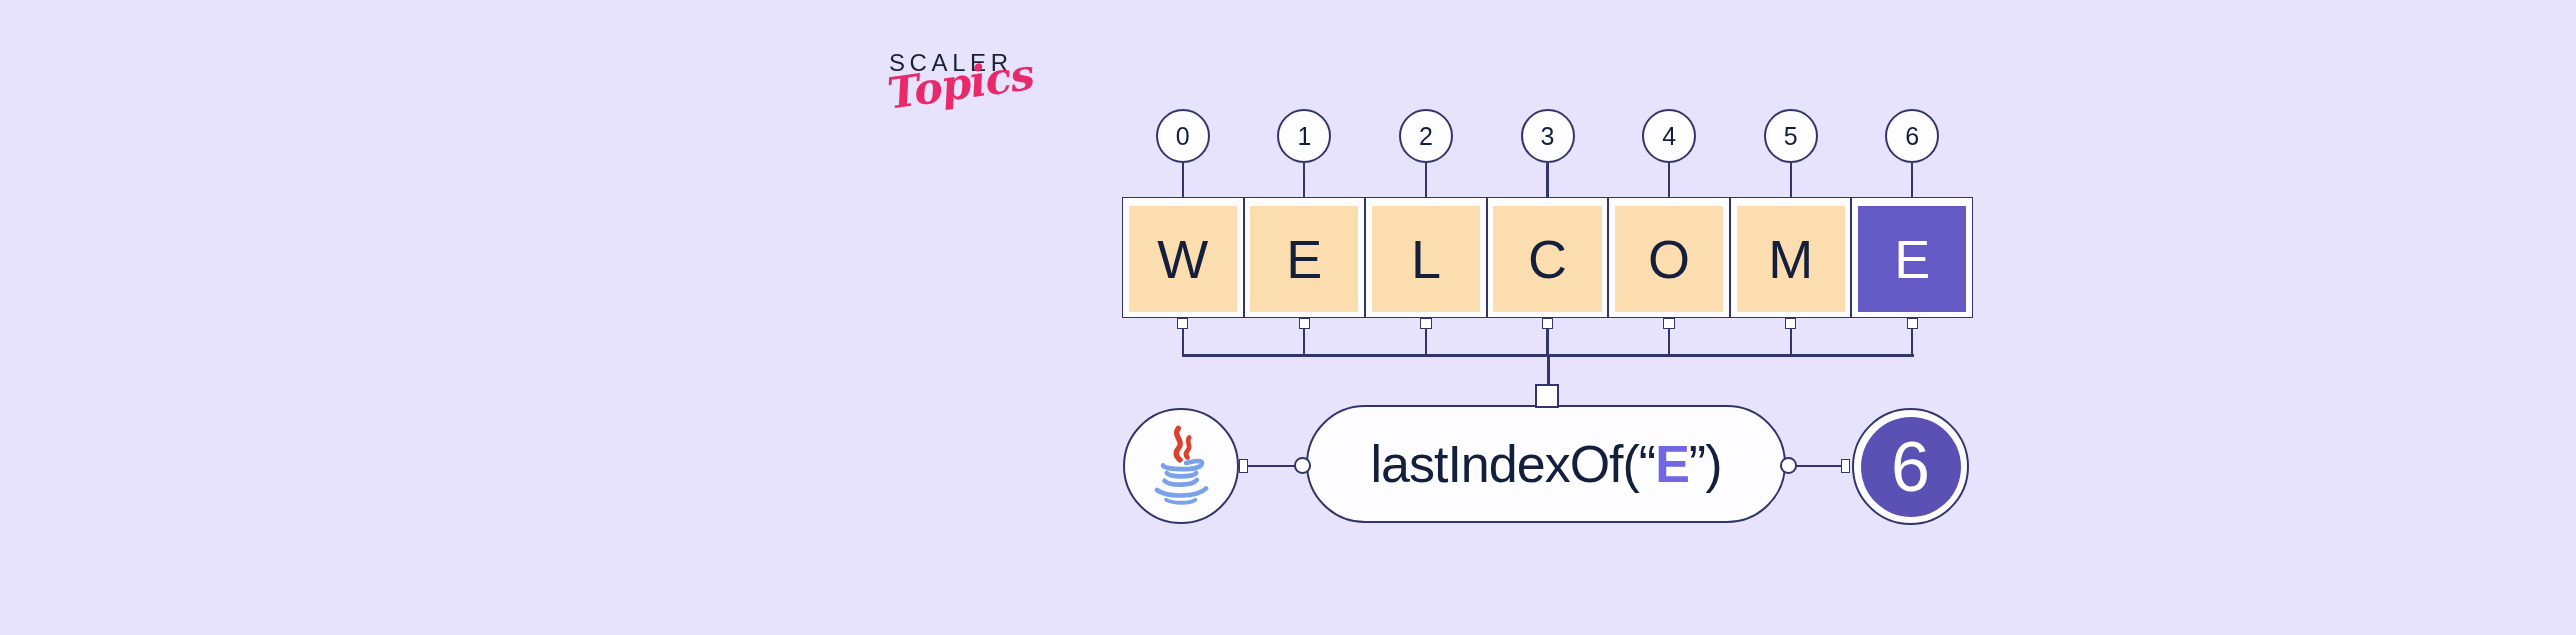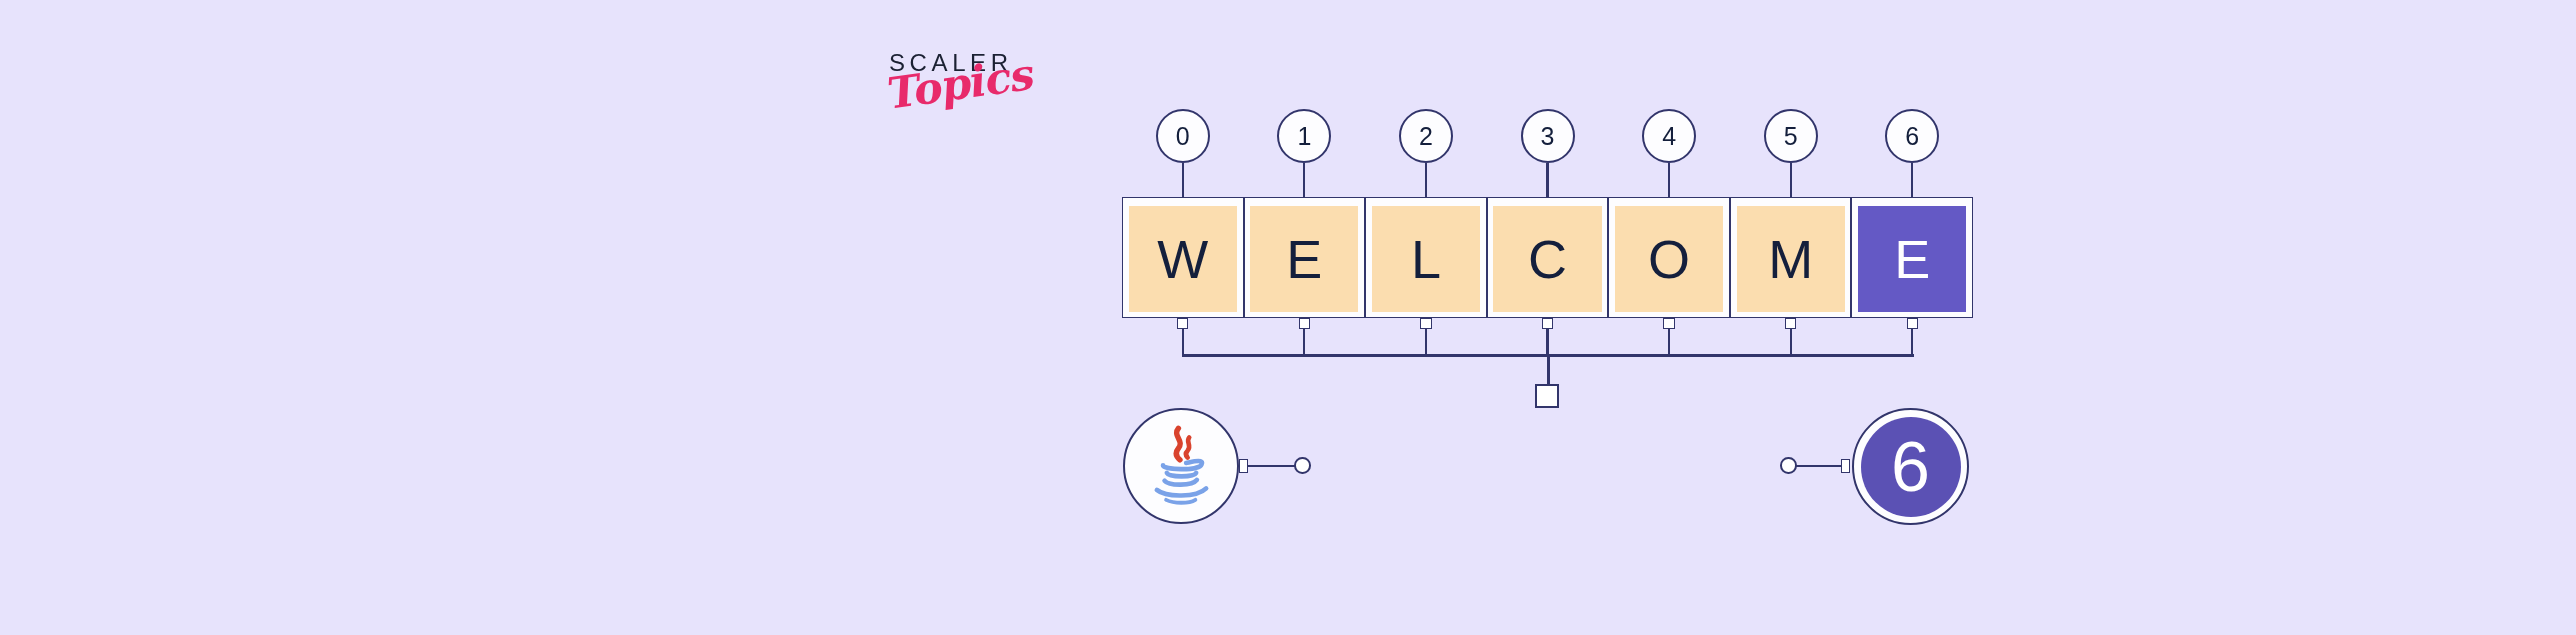--- a/index.html
+++ b/index.html
@@ -241,20 +241,23 @@
       <path d="M28 72 C34 79 64 79 70 71" stroke="#7AA2E8" stroke-width="6" stroke-linecap="round"></path>
       <path d="M18 84 C30 94 70 94 82 82" stroke="#7AA2E8" stroke-width="6" stroke-linecap="round"></path>
       <path d="M30 97 C40 102 60 102 68 97" stroke="#7AA2E8" stroke-width="5" stroke-linecap="round"></path>
     </svg>
   </div>
 
   <div class="conn-sq left"></div>
   <div class="conn-line left"></div>
   <div class="conn-ring left"></div>
 
+  <div class="pill">
+    <div class="pill-text"><span>lastIndexOf(“</span><span class="arg">E</span><span>”)</span></div>
+  </div>
 
   <div class="conn-ring right"></div>
   <div class="conn-line right"></div>
   <div class="conn-sq right"></div>
 
   <div class="result-outer">
     <div class="result-inner">
       <span>6</span>
     </div>
   </div>

